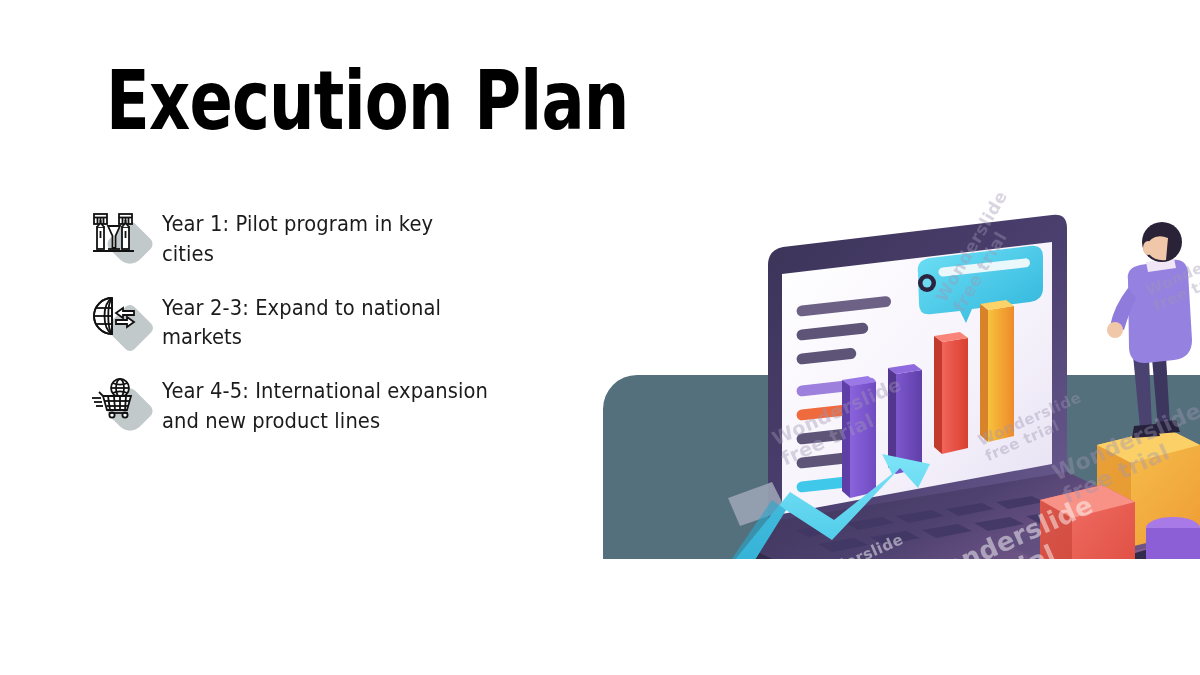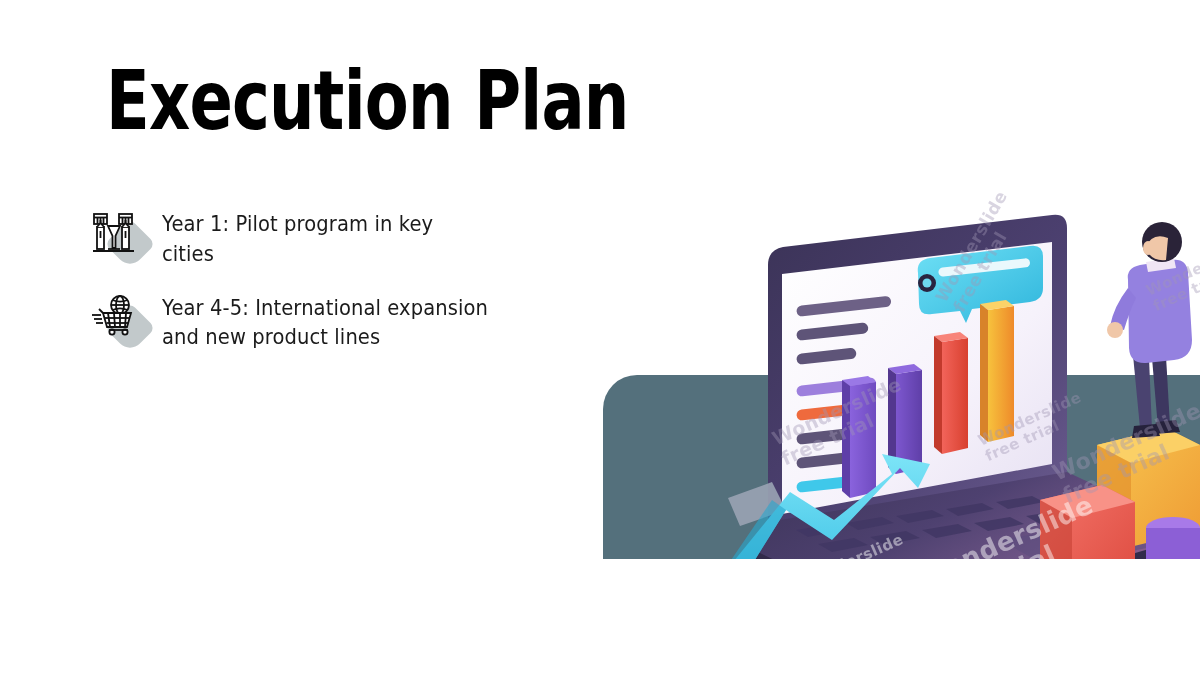--- a/index.html
+++ b/index.html
@@ -170,20 +170,43 @@
             <path d="M18 18 L30 18 L25.5 28 L25.5 40 L22.5 40 L22.5 28 Z" fill="#fff"></path>
             <line x1="18" y1="41" x2="30" y2="41"></line>
 
             <line x1="3" y1="43" x2="44" y2="43" stroke-width="2"></line>
           </g>
         </svg>
       </div>
       <div class="bullet-text">Year 1: Pilot program in key cities</div>
     </div>
 
+    <div class="bullet">
+      <div class="bullet-icon-wrap">
+        <div class="icon-shadow sq"></div>
+        <svg class="bullet-icon" viewBox="0 0 48 48">
+          <g fill="none" stroke="#111" stroke-width="1.8">
+
+            <path d="M22 6 A18 18 0 0 0 22 42 Z" fill="#fff"></path>
+            <path d="M22 6 A18 18 0 0 0 22 42"></path>
+            <path d="M22 6 C12 12 12 36 22 42"></path>
+            <path d="M22 6 C17 12 17 36 22 42"></path>
+            <line x1="6" y1="16" x2="22" y2="16"></line>
+            <line x1="4.2" y1="24" x2="22" y2="24"></line>
+            <line x1="6" y1="32" x2="22" y2="32"></line>
+            <line x1="22" y1="6" x2="22" y2="42"></line>
+
+            <path d="M44 19 L33 19 L33 16 L26 21 L33 26 L33 23 L44 23 Z" fill="#fff"></path>
+
+            <path d="M26 28 L37 28 L37 25 L44 30 L37 35 L37 32 L26 32 Z" fill="#fff"></path>
+          </g>
+        </svg>
+      </div>
+      <div class="bullet-text">Year 2-3: Expand to national markets</div>
+    </div>
 
     <div class="bullet">
       <div class="bullet-icon-wrap">
         <div class="icon-shadow"></div>
         <svg class="bullet-icon" viewBox="0 0 48 48">
           <g fill="none" stroke="#111" stroke-width="1.8">
 
             <circle cx="30" cy="13" r="9" fill="#fff"></circle>
             <ellipse cx="30" cy="13" rx="4" ry="9"></ellipse>
             <line x1="21" y1="13" x2="39" y2="13"></line>

